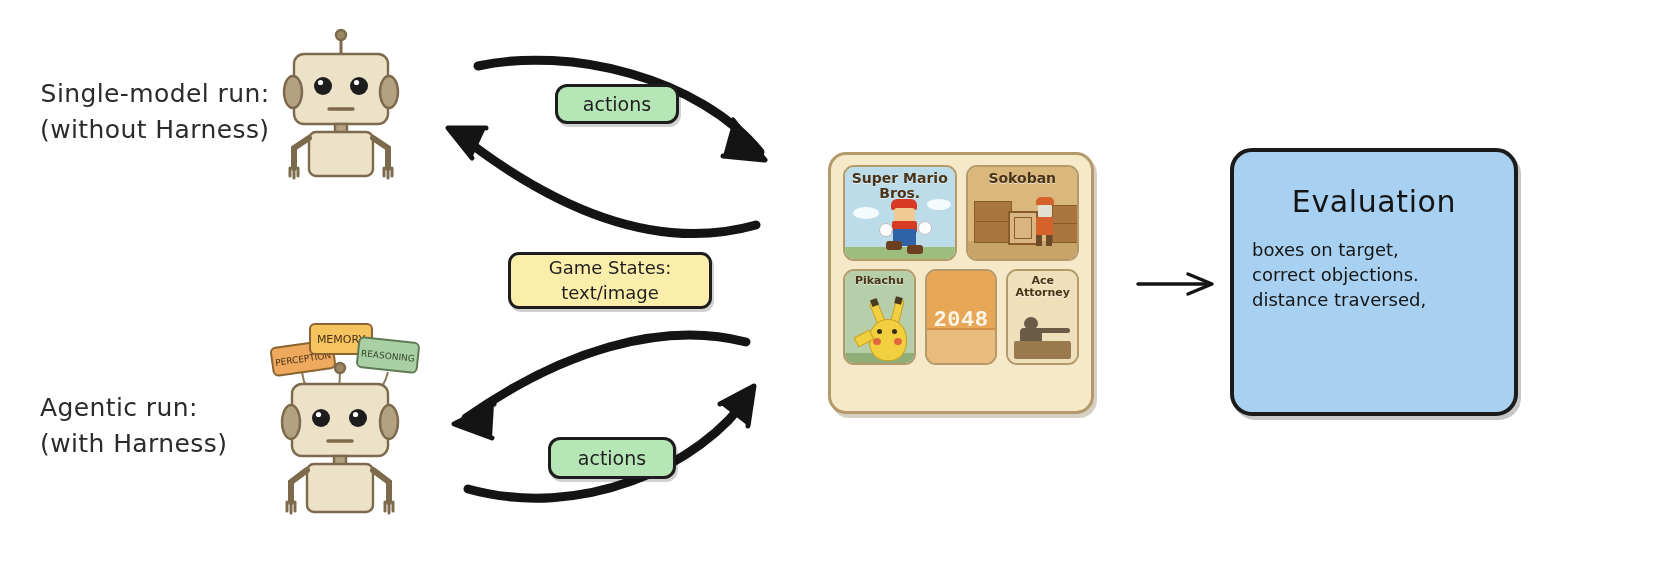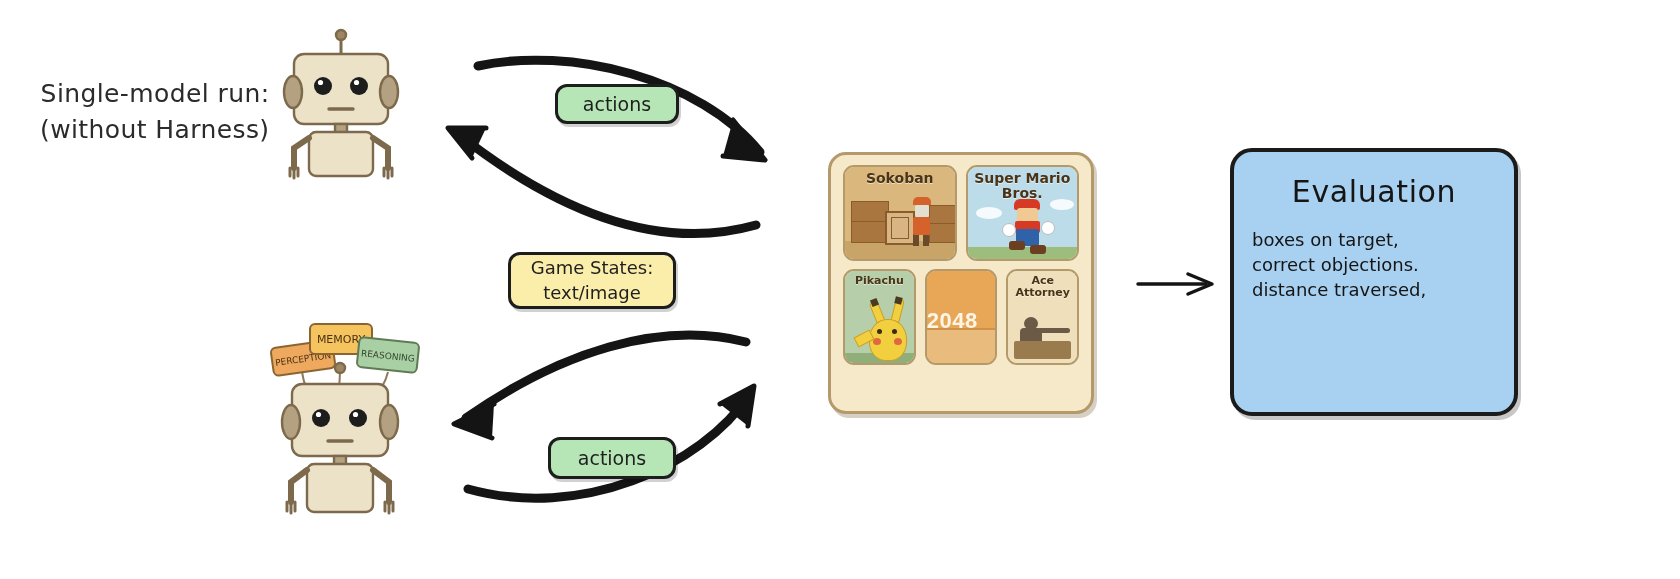--- a/index.html
+++ b/index.html
@@ -56,24 +56,25 @@
     font-size: 19px;
   }
   #actions-bottom {
     left: 548px; top: 437px;
     width: 128px; height: 42px;
     background: #b6e6b6;
     font-size: 19px;
   }
   #game-states {
     left: 508px; top: 252px;
-    width: 168px; height: 57px;
+    width: 204px; height: 57px;
     background: #fbeeaa;
     font-size: 18px;
     line-height: 1.35;
+    border-radius: 11px;
   }
 
   
   #game-envs {
     position: absolute;
     left: 828px; top: 152px;
     width: 266px; height: 262px;
     box-sizing: border-box;
     background: #f6e9c9;
     border: 3px solid #b49a6b;
@@ -151,21 +152,21 @@
   .pk-body  { position:absolute; background:#f2cf3f; border:1px solid #c79f27; border-radius:48% 48% 44% 44%; }
   .pk-ear   { position:absolute; background:#f2cf3f; border:1px solid #c79f27; }
   .pk-eartip{ position:absolute; background:#4a3a22; }
   .pk-eye   { position:absolute; background:#3a2d18; border-radius:50%; }
   .pk-cheek { position:absolute; background:#e0683f; border-radius:50%; }
   .pk-tail  { position:absolute; background:#f2cf3f; border:1px solid #c79f27; }
 
   
   .tile2048-upper { position:absolute; left:0; right:0; top:0; height:62%; background:#e8a657; }
   .tile2048-lower { position:absolute; left:0; right:0; bottom:0; height:36%; background:#e9bb7c; border-top:2px solid #cf9248; }
-  .tile2048-num   { position:absolute; left:0; right:0; top:40%; text-align:left; color:#fdf6e7; font-family:Liberation Sans, sans-serif; font-weight:bold; font-size:22px; letter-spacing:0.5px; }
+  .tile2048-num   { position:absolute; left:0; right:0; top:40%; text-align:center; color:#fdf6e7; font-family:Liberation Mono, monospace; font-weight:bold; font-size:22px; letter-spacing:0.5px; }
 
   
   .ace-desk   { position:absolute; left:6px; right:6px; bottom:4px; height:18px; background:#9a7b4e; border-radius:2px; }
   .ace-figure { position:absolute; background:#6b5a46; }
   .ace-head   { position:absolute; background:#6b5a46; border-radius:50%; }
   .ace-arm    { position:absolute; background:#6b5a46; height:5px; border-radius:3px; }
 
   
   #evaluation {
     position: absolute;
@@ -177,21 +178,21 @@
     border-radius: 22px;
     box-shadow: 3px 4px 0 rgba(0,0,0,0.22);
     padding: 16px 18px;
   }
   #evaluation-title {
     text-align: center;
     color: #151515;
     font-family: "DejaVu Sans", sans-serif;
     font-size: 30px;
     letter-spacing: 0.6px;
-    margin: 6px 0 18px 0;
+    margin: 16px 0 18px 0;
   }
   #evaluation-heading {
     color: #151515;
     font-family: "DejaVu Sans", sans-serif;
     font-size: 18px;
     margin-left: 6px;
   }
   #evaluation-list {
     margin: 4px 0 0 0;
     padding: 0;
@@ -217,20 +218,22 @@
   }
 </style>
 </head>
 <body>
 
 <div class="stage">
 
   <div class="run-label" id="label-single">Single-model run:
 (without Harness)</div>
 
+  <div class="run-label" id="label-agentic">Agentic run:
+(with Harness)</div>
 
   <div class="robot" id="robot-single">
     <svg viewBox="0 0 130 160" width="130" height="160">
       <g stroke="#7d6a4c" stroke-width="2.4" fill="#ece2c8">
         <line x1="65" y1="12" x2="65" y2="30" stroke-width="3"></line>
         <circle cx="65" cy="9" r="5" fill="#9c8762" stroke="#7d6a4c"></circle>
         <rect x="18" y="28" width="94" height="70" rx="10"></rect>
         <ellipse cx="17" cy="66" rx="9" ry="16" fill="#b3a181"></ellipse>
         <ellipse cx="113" cy="66" rx="9" ry="16" fill="#b3a181"></ellipse>
         <circle cx="47" cy="60" r="9" fill="#1d1d1d" stroke="none"></circle>
@@ -327,51 +330,51 @@
 
   <div class="tagbox" id="actions-bottom">
     <span>actions</span>
   </div>
 
   <div id="game-envs">
 
     <div class="env-row">
 
       <div class="env-tile">
-        <div class="bg-sokoban"></div>
-        <div class="sk-floor"></div>
-        <div class="sk-wall" style="left:6px; top:34px; width:36px; height:20px;"></div>
-        <div class="sk-wall" style="left:6px; top:54px; width:36px; height:20px;"></div>
-        <div class="sk-wall" style="left:84px; top:38px; width:30px; height:18px;"></div>
-        <div class="sk-wall" style="left:84px; top:56px; width:30px; height:18px;"></div>
-        <div class="sk-box" style="left:40px; top:44px; width:26px; height:30px;"></div>
-        <div class="sk-man-hat" style="left:68px; top:30px; width:18px; height:8px;"></div>
-        <div class="sk-man-head" style="left:70px; top:38px; width:14px; height:12px;"></div>
-        <div class="sk-man-body" style="left:68px; top:50px; width:17px; height:18px;"></div>
-        <div class="sk-man-leg" style="left:68px; top:68px; width:6px; height:11px;"></div>
-        <div class="sk-man-leg" style="left:78px; top:68px; width:6px; height:11px;"></div>
-        <div class="env-name">Sokoban</div>
-      </div>
-
-      <div class="env-tile">
         <div class="bg-mario"></div>
         <div class="mario-sky-cloud" style="left:8px; top:40px; width:26px; height:12px;"></div>
         <div class="mario-sky-cloud" style="left:82px; top:32px; width:24px; height:11px;"></div>
         <div class="mario-ground"></div>
         <div class="mr-hat" style="left:46px; top:32px; width:26px; height:11px;"></div>
         <div class="mr-face" style="left:49px; top:41px; width:21px; height:14px;"></div>
         <div class="mr-body" style="left:47px; top:54px; width:25px; height:12px;"></div>
         <div class="mr-overall" style="left:48px; top:62px; width:23px; height:17px;"></div>
         <div class="mr-hand" style="left:34px; top:56px; width:12px; height:12px;"></div>
         <div class="mr-hand" style="left:73px; top:54px; width:12px; height:12px;"></div>
         <div class="mr-shoe" style="left:41px; top:74px; width:16px; height:9px;"></div>
         <div class="mr-shoe" style="left:62px; top:78px; width:16px; height:9px;"></div>
         <div class="env-name" style="white-space: pre-line;">Super Mario
 Bros.</div>
       </div>
+
+      <div class="env-tile">
+        <div class="bg-sokoban"></div>
+        <div class="sk-floor"></div>
+        <div class="sk-wall" style="left:6px; top:34px; width:36px; height:20px;"></div>
+        <div class="sk-wall" style="left:6px; top:54px; width:36px; height:20px;"></div>
+        <div class="sk-wall" style="left:84px; top:38px; width:30px; height:18px;"></div>
+        <div class="sk-wall" style="left:84px; top:56px; width:30px; height:18px;"></div>
+        <div class="sk-box" style="left:40px; top:44px; width:26px; height:30px;"></div>
+        <div class="sk-man-hat" style="left:68px; top:30px; width:18px; height:8px;"></div>
+        <div class="sk-man-head" style="left:70px; top:38px; width:14px; height:12px;"></div>
+        <div class="sk-man-body" style="left:68px; top:50px; width:17px; height:18px;"></div>
+        <div class="sk-man-leg" style="left:68px; top:68px; width:6px; height:11px;"></div>
+        <div class="sk-man-leg" style="left:78px; top:68px; width:6px; height:11px;"></div>
+        <div class="env-name">Sokoban</div>
+      </div>
     </div>
 
     <div class="env-row">
 
       <div class="env-tile small">
         <div class="bg-pika"></div>
         <div class="pk-grass"></div>
         <div class="pk-ear" style="left:28px; top:30px; width:7px; height:22px; transform:rotate(-22deg); border-radius:3px;"></div>
         <div class="pk-eartip" style="left:26px; top:28px; width:7px; height:7px; transform:rotate(-22deg);"></div>
         <div class="pk-ear" style="left:48px; top:28px; width:7px; height:22px; transform:rotate(14deg); border-radius:3px;"></div>

